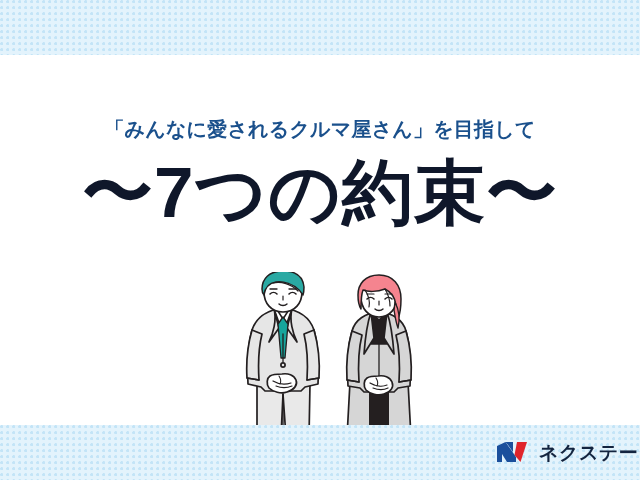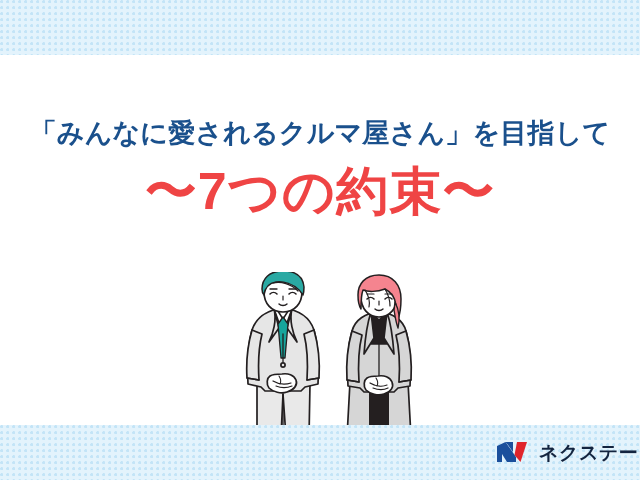--- a/index.html
+++ b/index.html
@@ -43,31 +43,31 @@
     position: absolute;
     left: 0;
     top: 118px;
     width: 640px;
     text-align: center;
     user-select: none;
   }
   #title-line1 {
     display: block;
     color: #1a508c;
-    font-size: 27px;
+    font-size: 20px;
     font-weight: bold;
     letter-spacing: 0.2px;
     line-height: 1.15;
     white-space: nowrap;
   }
   #title-line2 {
     display: block;
     margin-top: 14px;
-    color: #ef4444;
-    font-size: 52px;
+    color: #0f172a;
+    font-size: 71px;
     font-weight: bold;
     letter-spacing: 1px;
     line-height: 1.08;
     white-space: nowrap;
   }
 
   
   #figures {
     position: absolute;
     left: 243px;

